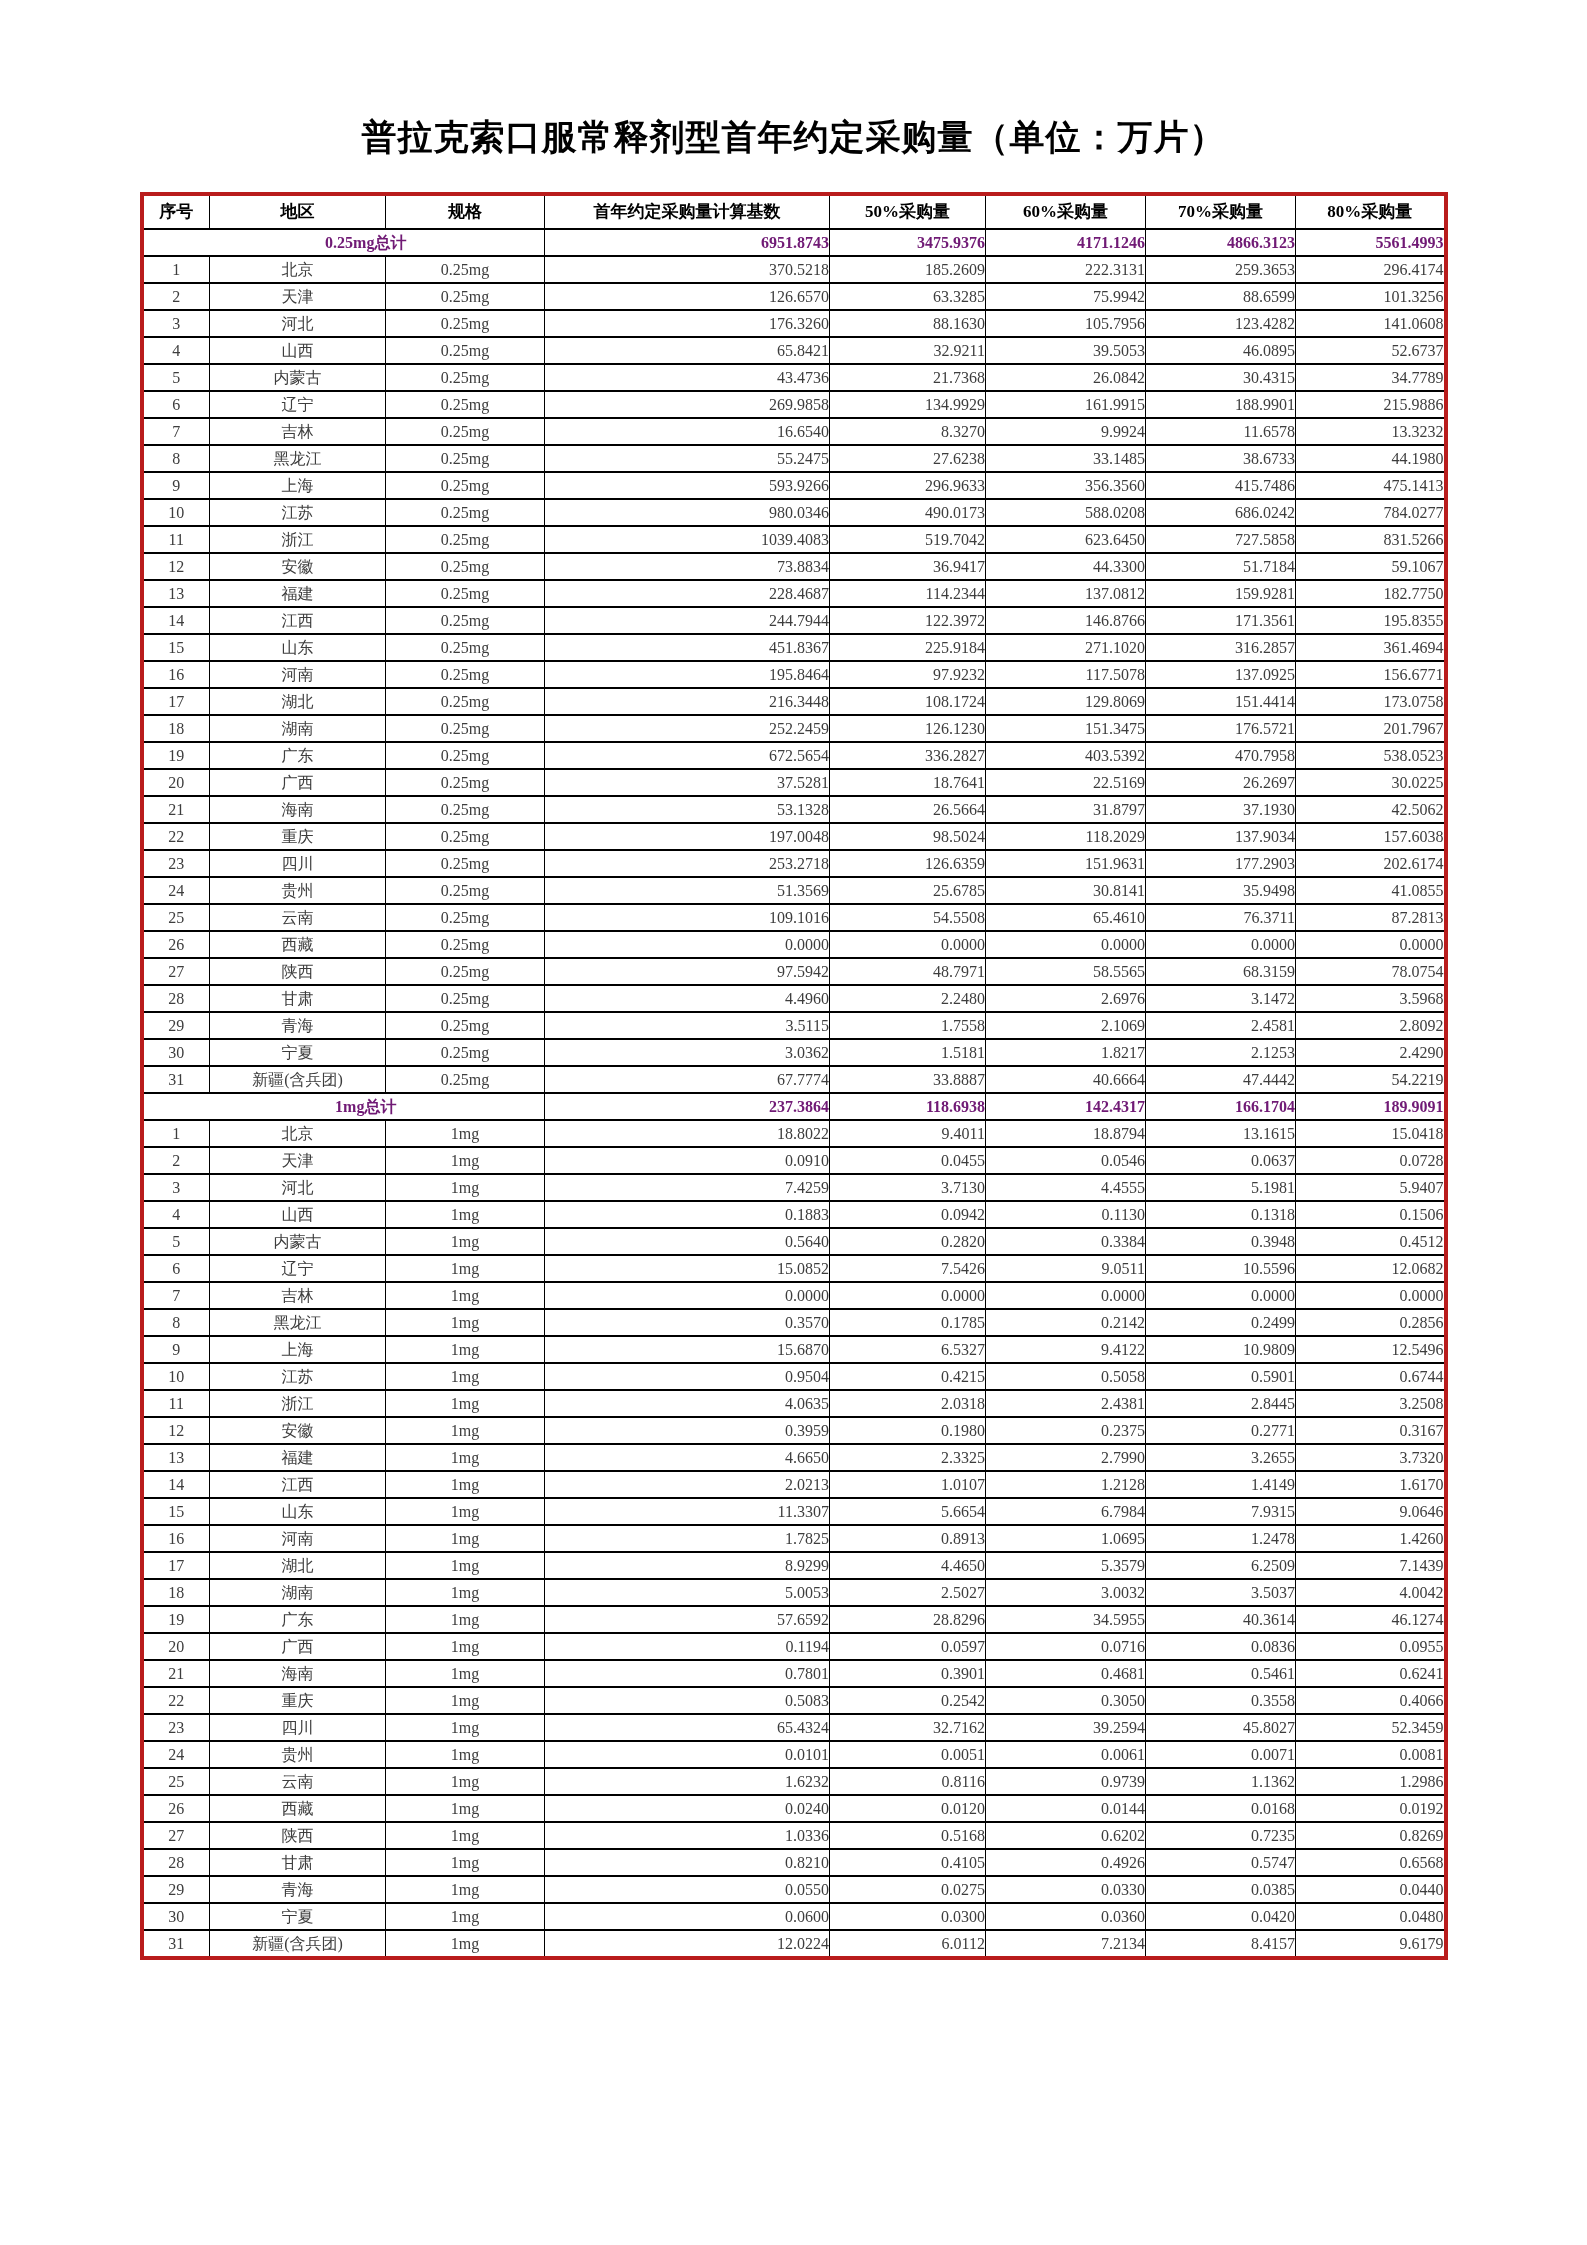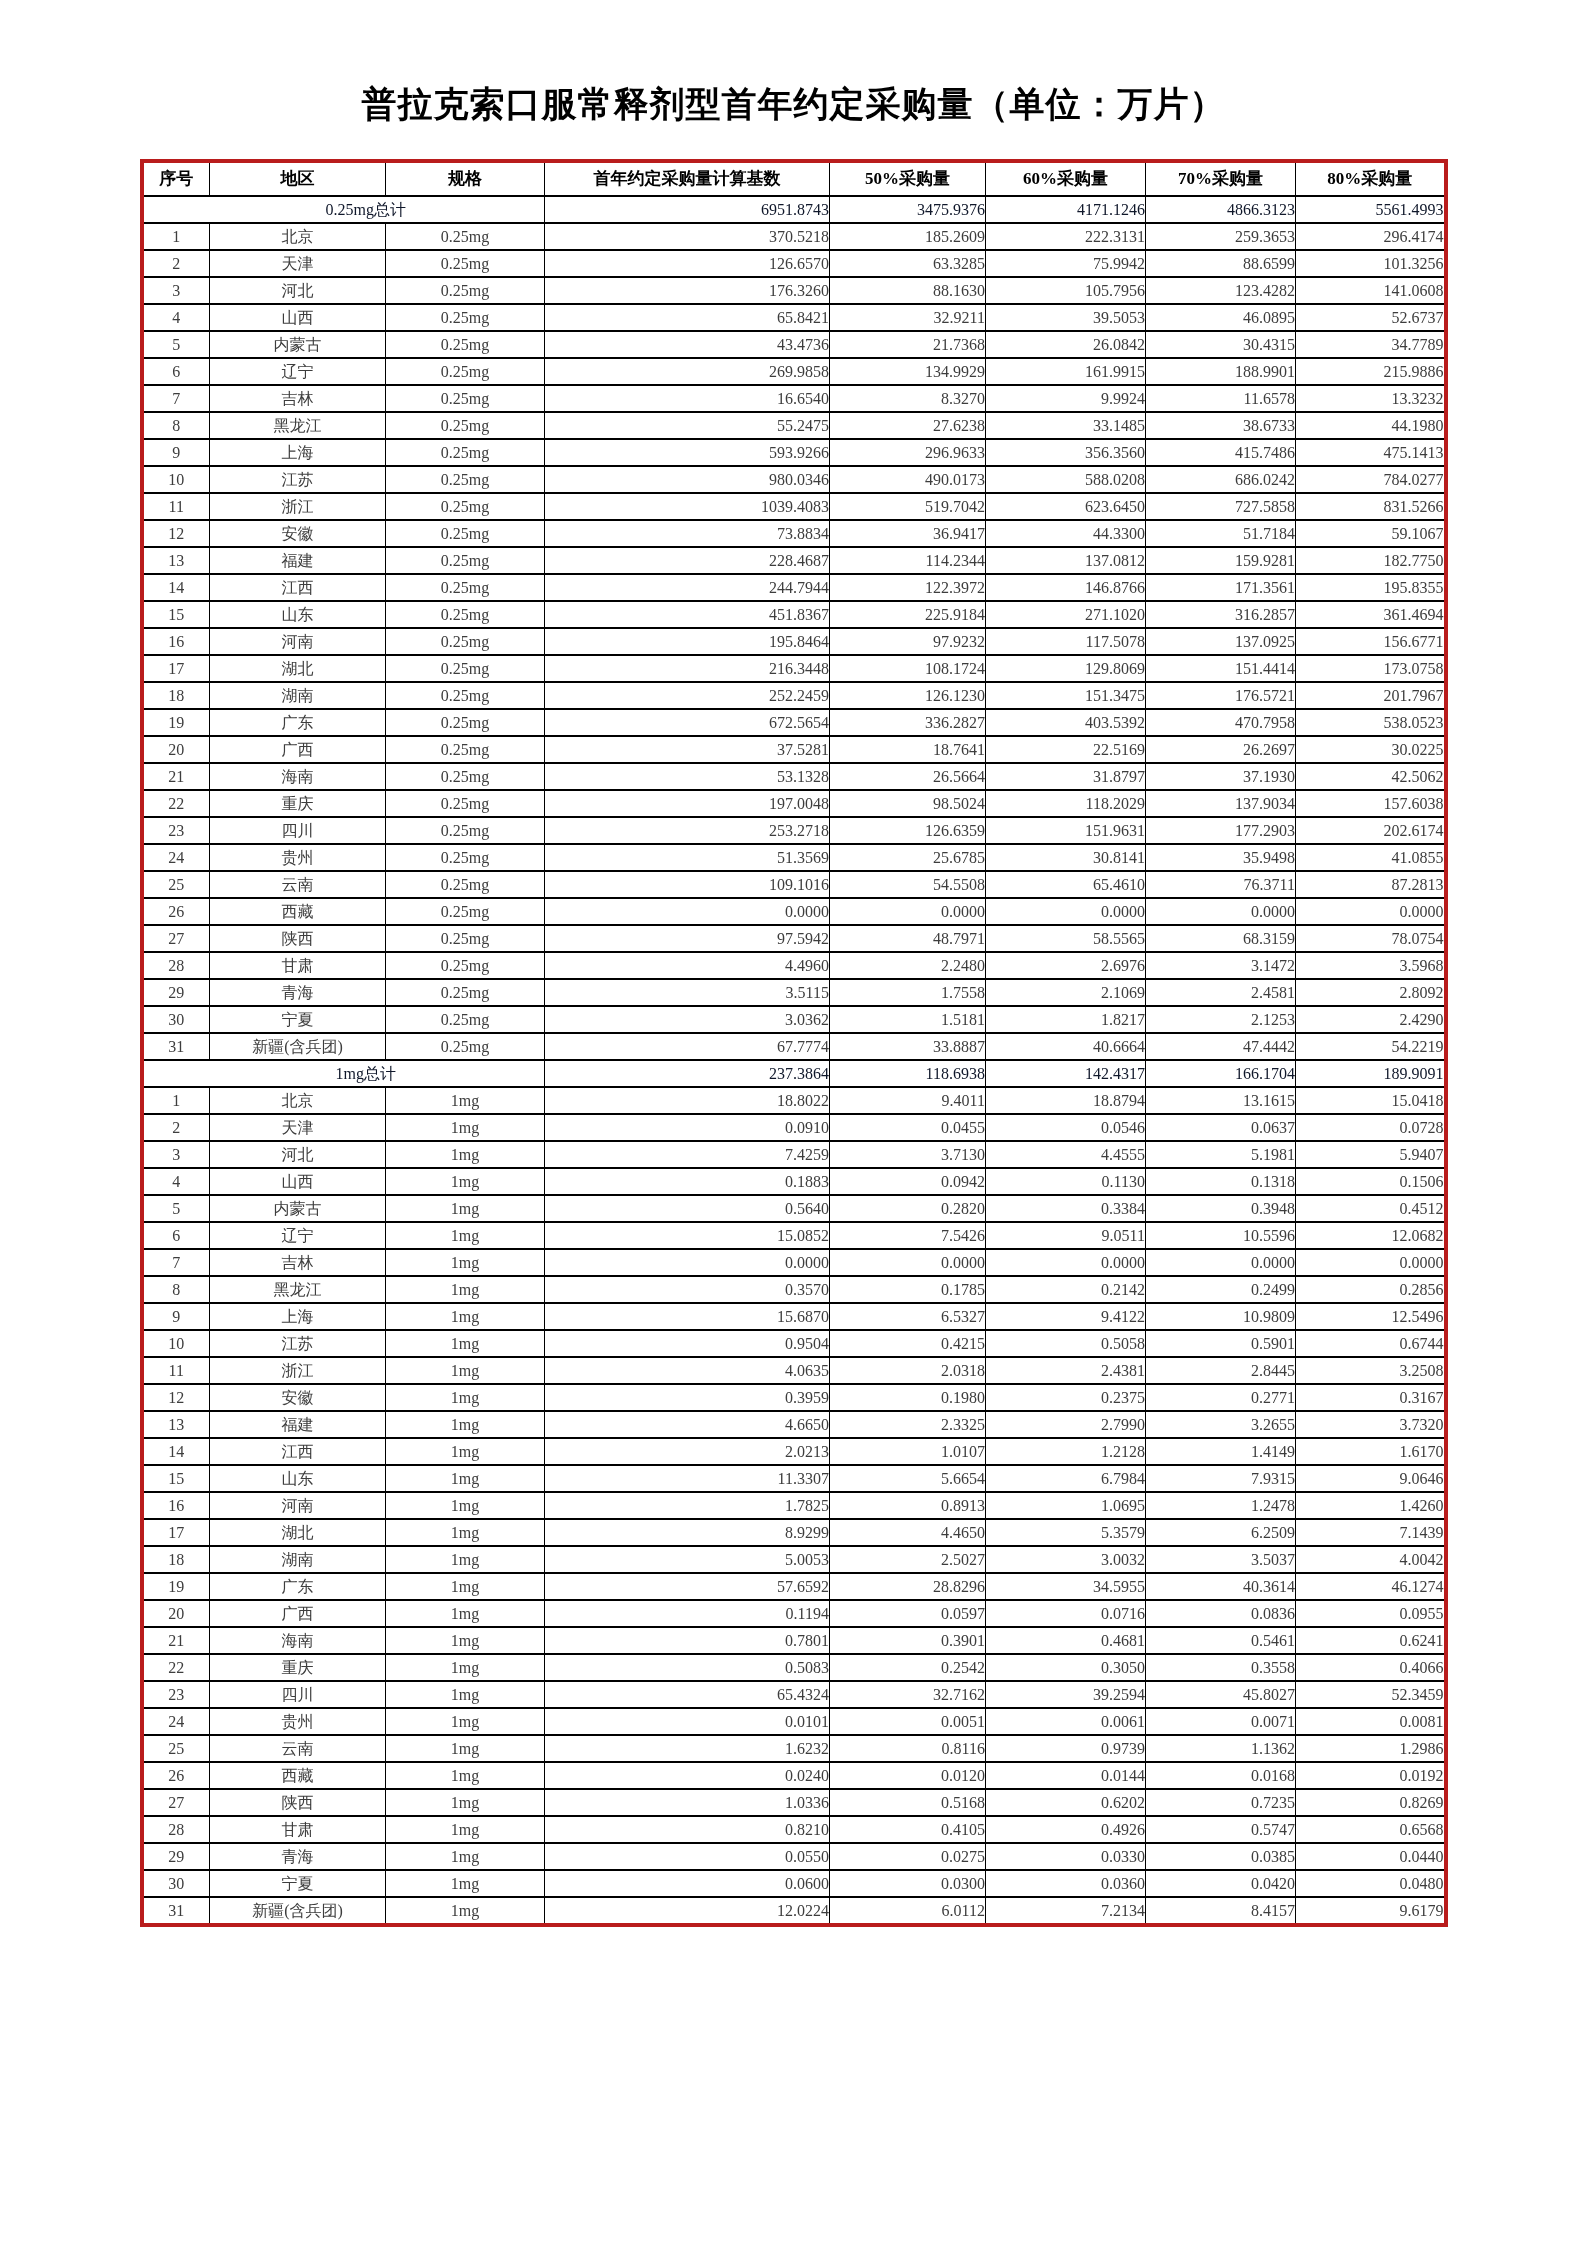--- a/index.html
+++ b/index.html
@@ -9,21 +9,21 @@
   }
   .page {
     position: relative;
     width: 1587px;
     height: 2245px;
     background: #ffffff;
     font-family: "Liberation Serif", "DejaVu Serif", serif;
     overflow: hidden;
   }
   .doc-title {
-    padding-top: 83px;
+    padding-top: 116px;
     text-align: center;
     font-size: 35px;
     font-weight: bold;
     color: #000000;
     line-height: 44px;
     letter-spacing: 1px;
   }
   table.proc-table {
     width: 1304px;
     margin: 32px auto 0 auto;
@@ -48,22 +48,22 @@
     height: 32px;
     line-height: 32px;
     font-size: 17px;
     font-weight: bold;
     text-align: center;
     color: #000000;
   }
   td.center { text-align: center; color: #3d3d3d; }
   td.num { text-align: right; padding-right: 8px; color: #3d3d3d; }
   tr.total-row td {
-    font-weight: normal;
-    color: #0f172a;
+    font-weight: bold;
+    color: #701a75;
     padding-left: 44px;
   }
   tr.total-row td.total-label {
     text-align: center;
   }
 </style>
 </head>
 <body>
 
 <div class="page">

